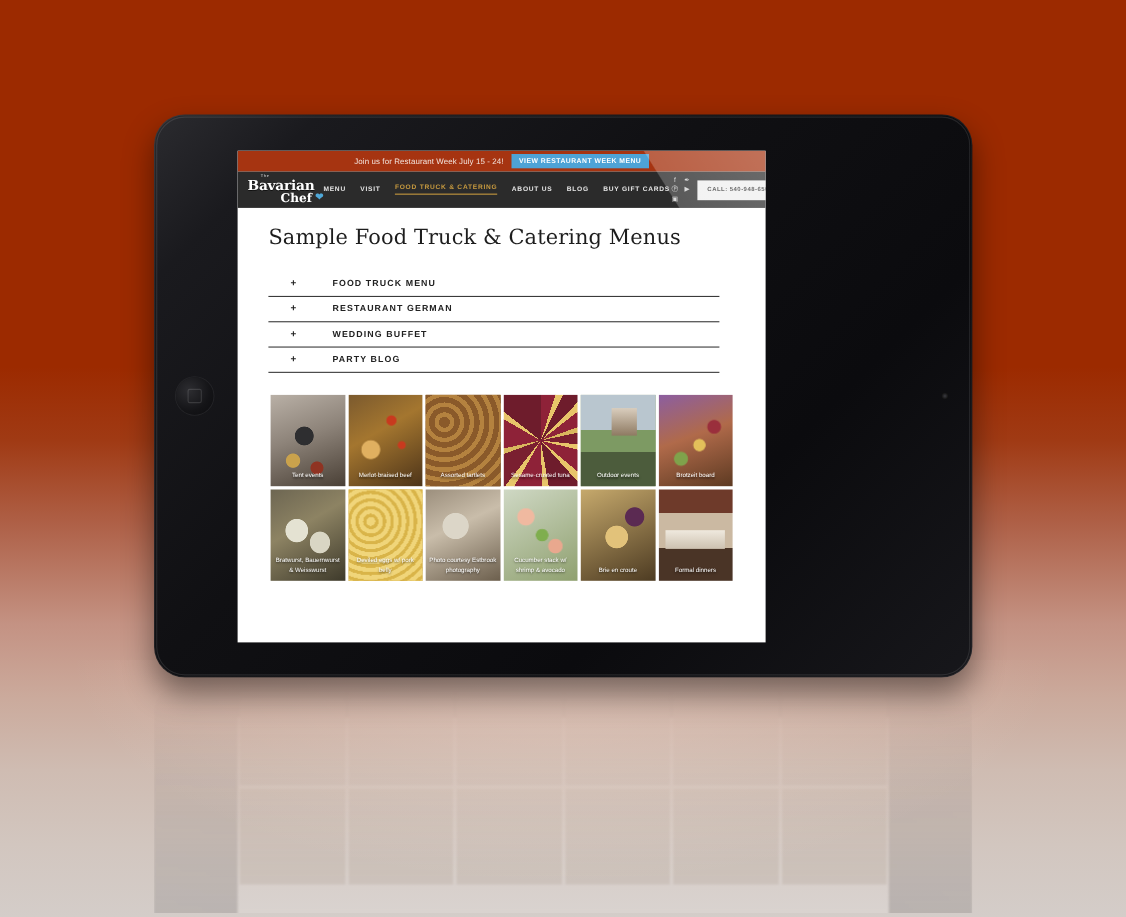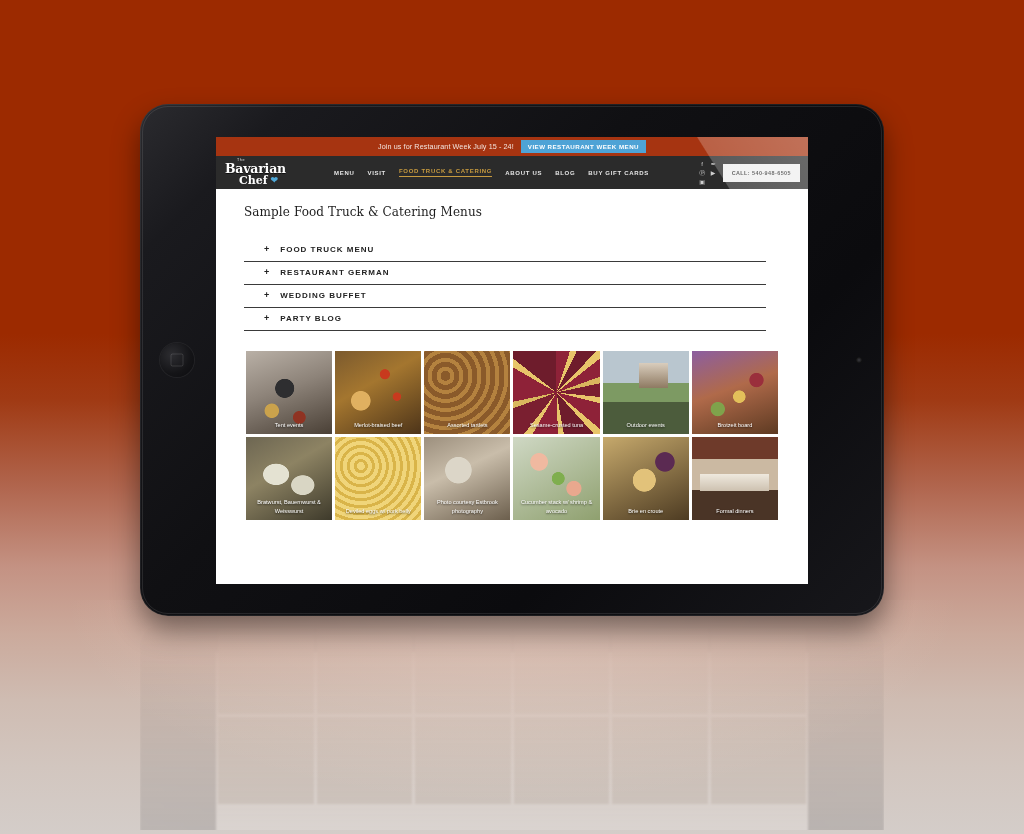--- a/index.html
+++ b/index.html
@@ -39,21 +39,21 @@
   }
   .cam{
     position:absolute; right:22px; top:50%; transform:translateY(-50%);
     width:6px; height:6px; border-radius:50%;
     background:radial-gradient(circle,#3a3a40 0%,#111 70%);
   }
 
   
   .screen{
     position:absolute; left:76px; top:33px;
-    width:592px; height:447px;
+    width:480px; height:447px;
     background:#fff; overflow:hidden;
   }
 
   
   .promo{
     position:relative; height:19px;
     background:#a63411;
     display:flex; align-items:center; justify-content:center; gap:7px;
   }
   .promo-text{
@@ -74,21 +74,21 @@
     display:flex; flex-direction:column; align-items:flex-start;
   }
   .logo-the{ font-size:3.6px; letter-spacing:.6px; margin-left:12px; opacity:.85;}
   .logo-main{
     font-family:"DejaVu Serif", serif; font-weight:bold;
     font-size:12.5px; letter-spacing:-.2px; line-height:.95;
     text-shadow:0 1px 0 rgba(0,0,0,.6);
   }
   .logo-sub{
     font-family:"DejaVu Serif", serif; font-weight:bold;
-    font-size:11px; margin-left:14px; line-height:1;
+    font-size:11px; margin-left:30px; line-height:1;
     display:flex; align-items:center; gap:3px;
   }
   .logo-heart{ color:#4fa8d8; font-size:9px; }
 
   .nav-links{ display:flex; align-items:center; gap:13px; flex:1; }
   .nav-link{
     color:#e6e6e6; font-size:6px; font-weight:bold; letter-spacing:.7px;
     white-space:nowrap;
   }
   .nav-link.active{ color:#c79a3f; border-bottom:1px solid #c79a3f; padding-bottom:2px;}
@@ -107,33 +107,33 @@
   .nav-sheen{
     position:absolute; right:0; top:-19px; width:230px; height:52px;
     background:linear-gradient(238deg, rgba(255,255,255,.30) 0%, rgba(255,255,255,.22) 42%, rgba(255,255,255,0) 42.5%);
     pointer-events:none;
   }
 
   
   .page{ padding:16px 28px 0 28px; }
   h1.title{
     font-family:"DejaVu Serif", serif; font-weight:normal;
-    font-size:12px; color:#1d1d1d; letter-spacing:.1px;
+    font-size:19px; color:#1d1d1d; letter-spacing:.1px;
     margin-bottom:20px;
   }
 
   .accordion{ margin:0 14px 0 0; }
   .acc-item{
     display:flex; align-items:center; gap:11px;
     padding:6px 0 7px 20px;
     border-bottom:1.4px solid #3a3a3a;
   }
   .acc-plus{ color:#222; font-size:9px; font-weight:bold; line-height:1;}
   .acc-label{
-    color:#222; font-size:8px; font-weight:bold; letter-spacing:1px;
+    color:#222; font-size:8px; font-weight:bold; letter-spacing:1px;margin-left:22px;
   }
 
   
   .gallery{
     display:grid; grid-template-columns:repeat(6,1fr); gap:3px;
     padding:20px 2px 0 2px;
   }
   .tile{
     position:relative; height:83px; overflow:hidden;
     background:#7d6a56;

